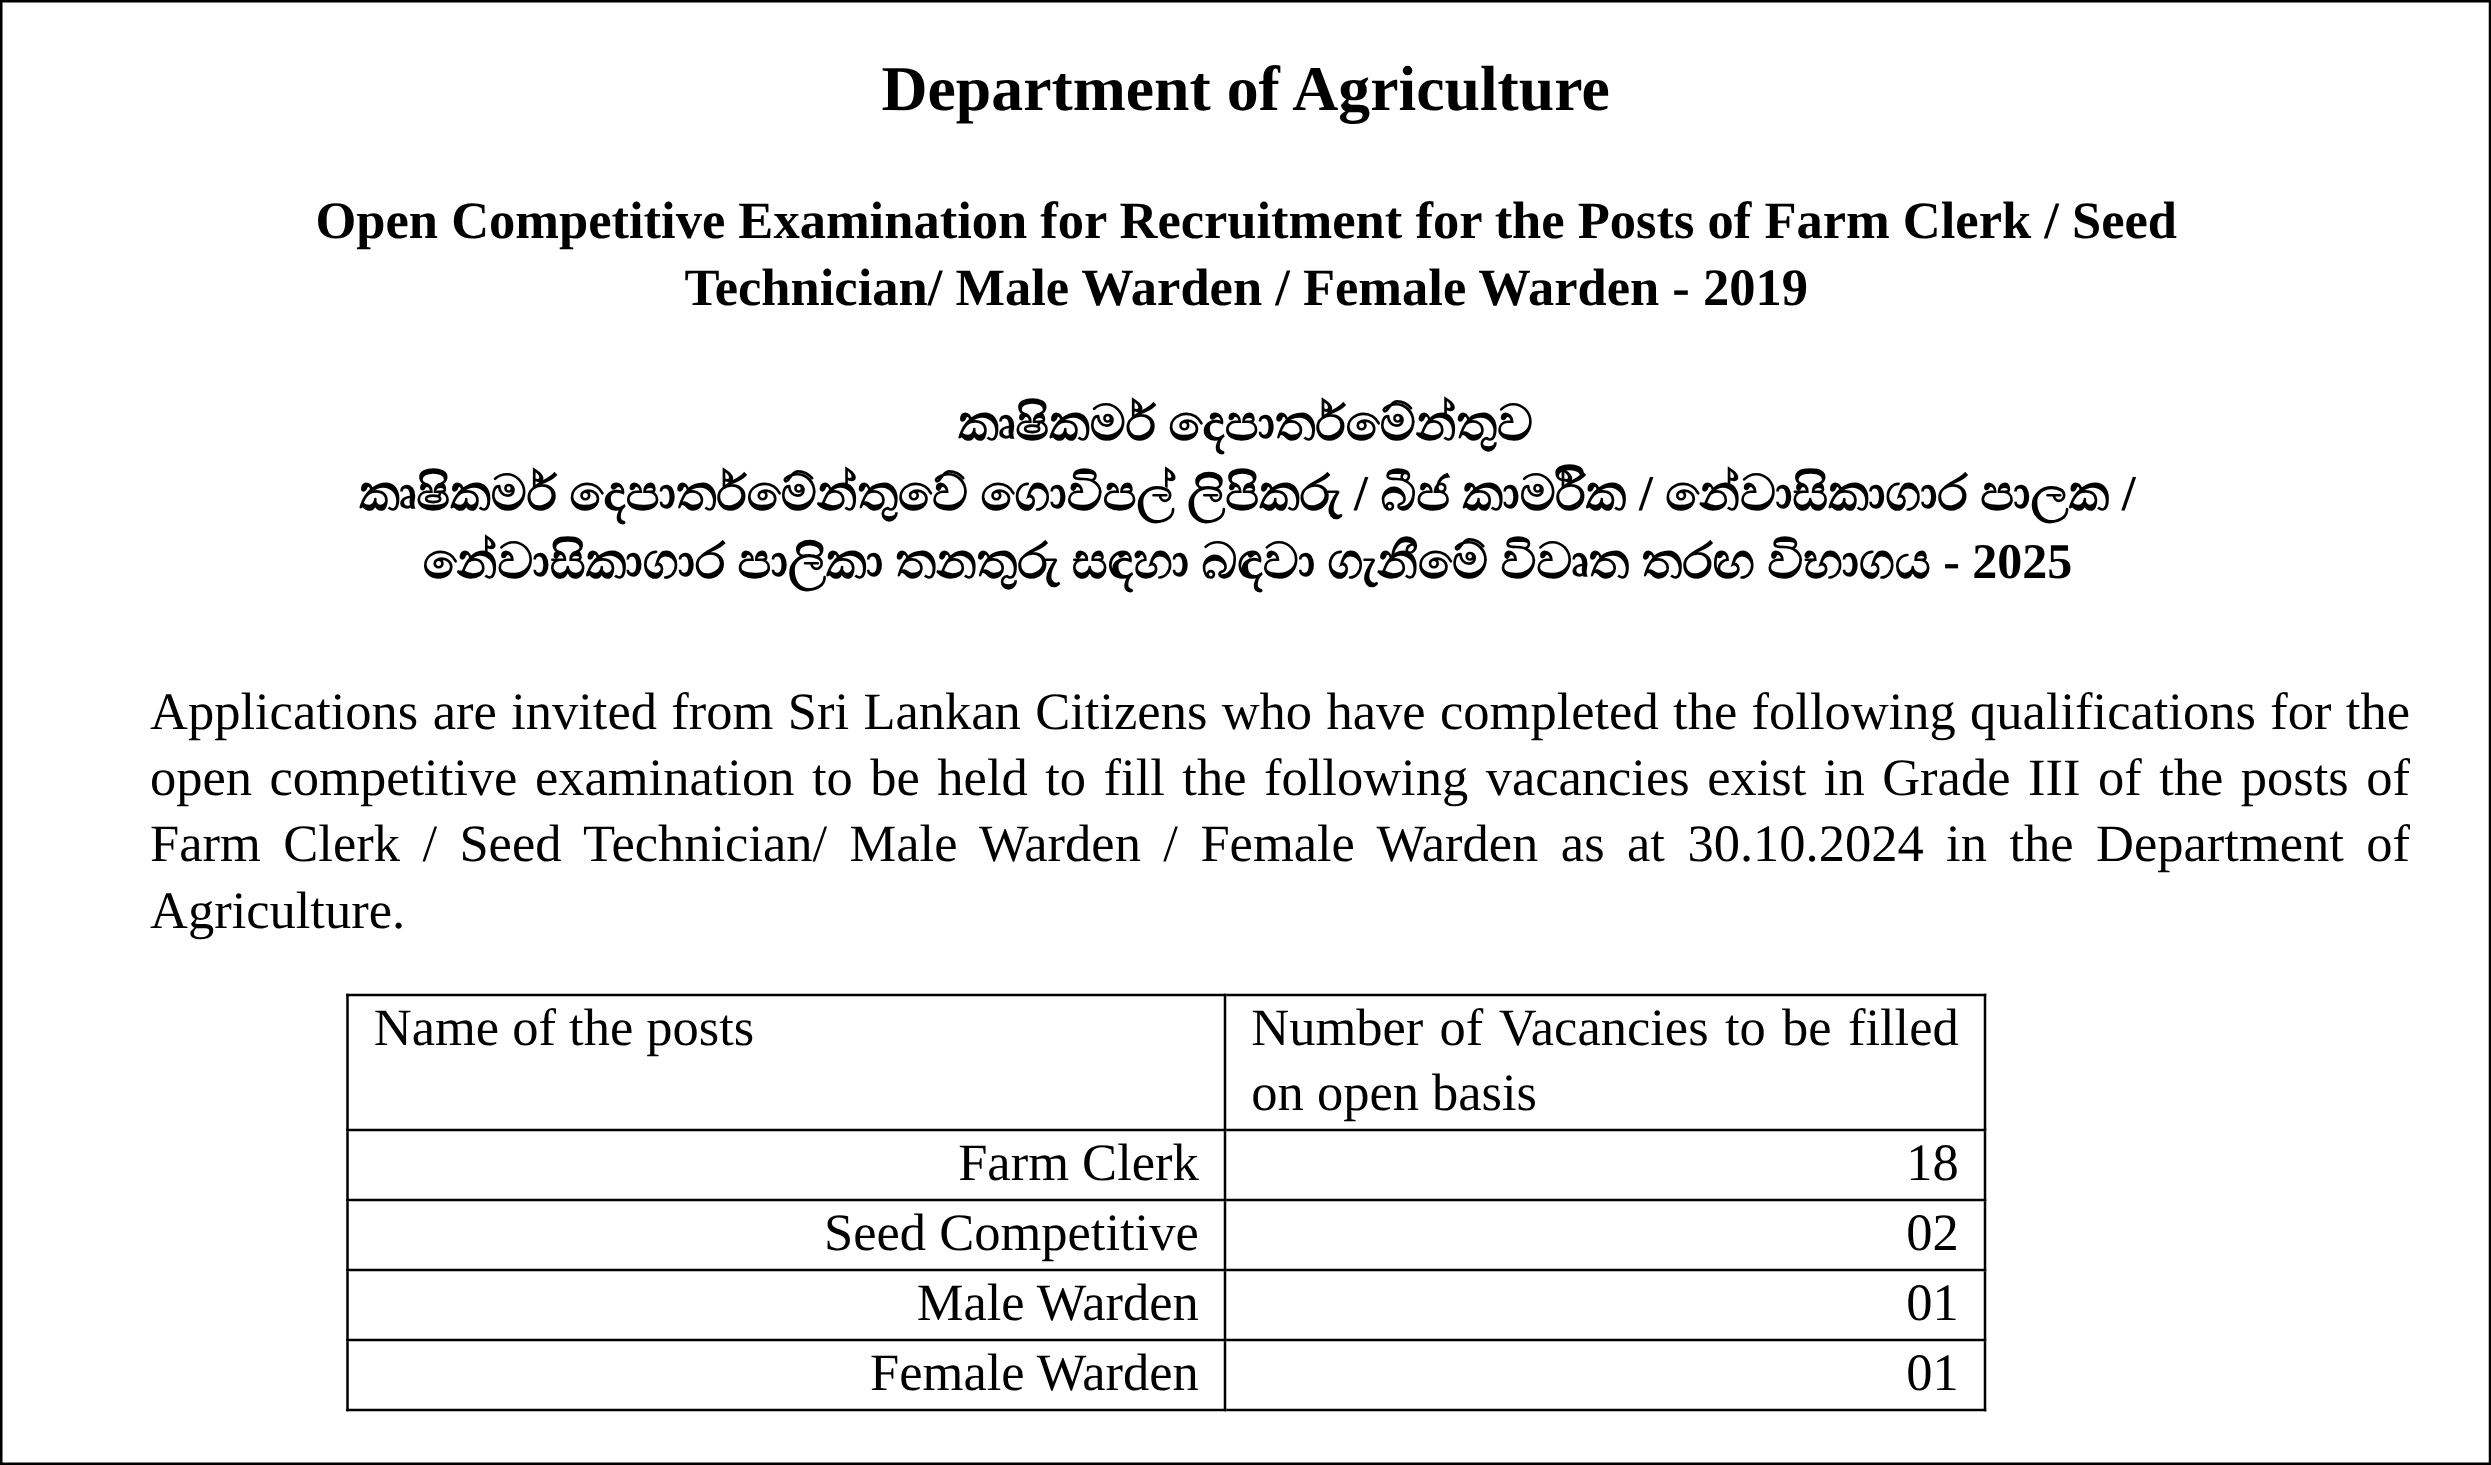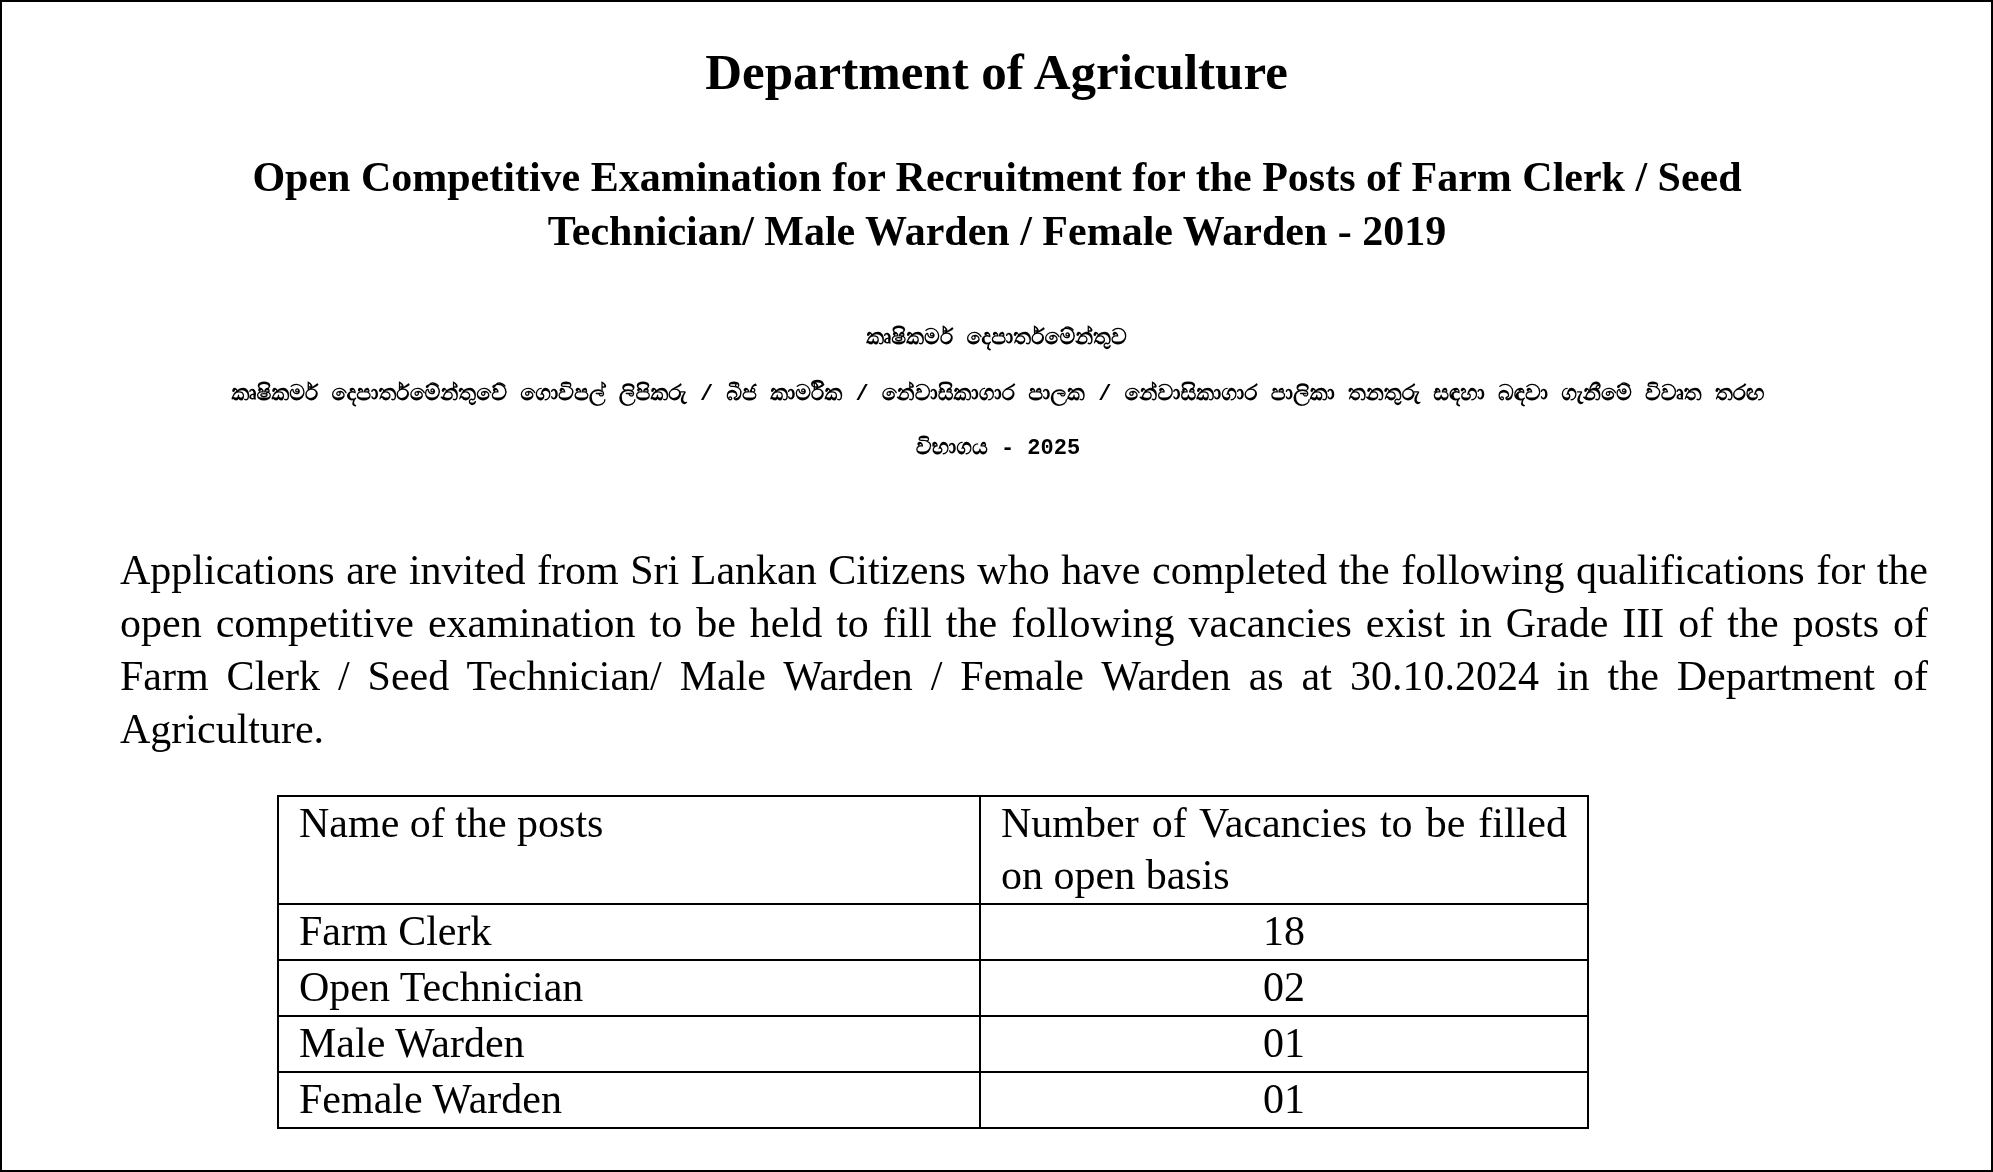--- a/index.html
+++ b/index.html
@@ -12,40 +12,40 @@
       border: 2px solid #000; background: #fff;
     }
     .title {
       position: absolute; left: 0; width: 100%; text-align: center;
       font-weight: bold; margin: 0;
     }
     #dept-title { top: 44px; font-size: 51px; line-height: 52px; }
     #exam-title { top: 148px; font-size: 42px; line-height: 54px; width: 1700px; left: 145px; }
     .sinhala {
       position: absolute; left: 0; width: 100%; text-align: center;
-      font-family: Liberation Mono, monospace; font-weight: bold;
-      font-size: 22px; line-height: 54px;
+      font-family: Liberation Serif, serif; font-weight: bold;
+      font-size: 40px; line-height: 54px;
     }
     #si-dept { top: 310px; }
     #si-title { top: 366px; width: 1600px; left: 196px; }
     .body-para {
       position: absolute; left: 102px; top: 526px; width: 1808px;
       font-size: 42px; line-height: 53px; text-align: justify; margin: 16px;
     }
     table.vacancies {
       position: absolute; left: 275px; top: 793px;
       border-collapse: collapse; font-size: 42px; line-height: 52px;
     }
     table.vacancies td {
       border: 2px solid #000; padding: 0 20px; vertical-align: top;
     }
     table.vacancies td.col1 { width: 660px; }
     table.vacancies td.col2 { width: 566px; margin-left: 39px; }
     table.vacancies tr.head td { height: 106px; }
-    table.vacancies tr.row td { height: 54px; }
+    table.vacancies tr.row td { height: 54px; text-align: right; }
     table.vacancies td.num { text-align: center; }
     .hdr2 { text-align: justify; text-align-last: left; }
   </style>
 </head>
 <body>
 
 <div class="page">
   <h1 id="dept-title" class="title">Department of Agriculture</h1>
   <h2 id="exam-title" class="title">Open Competitive Examination for Recruitment for the Posts of Farm Clerk / Seed Technician/ Male Warden / Female Warden - 2019</h2>
 
@@ -58,21 +58,21 @@
     <tbody>
         <tr class="head">
       <td class="col1">Name of the posts</td>
       <td class="col2 hdr2">Number of Vacancies to be filled on open basis</td>
     </tr>
     <tr class="row">
       <td class="col1">Farm Clerk</td>
       <td class="col2 num">18</td>
     </tr>
     <tr class="row">
-      <td class="col1">Open Technician</td>
+      <td class="col1">Seed Competitive</td>
       <td class="col2 num">02</td>
     </tr>
     <tr class="row">
       <td class="col1">Male Warden</td>
       <td class="col2 num">01</td>
     </tr>
     <tr class="row">
       <td class="col1">Female Warden</td>
       <td class="col2 num">01</td>
     </tr>

